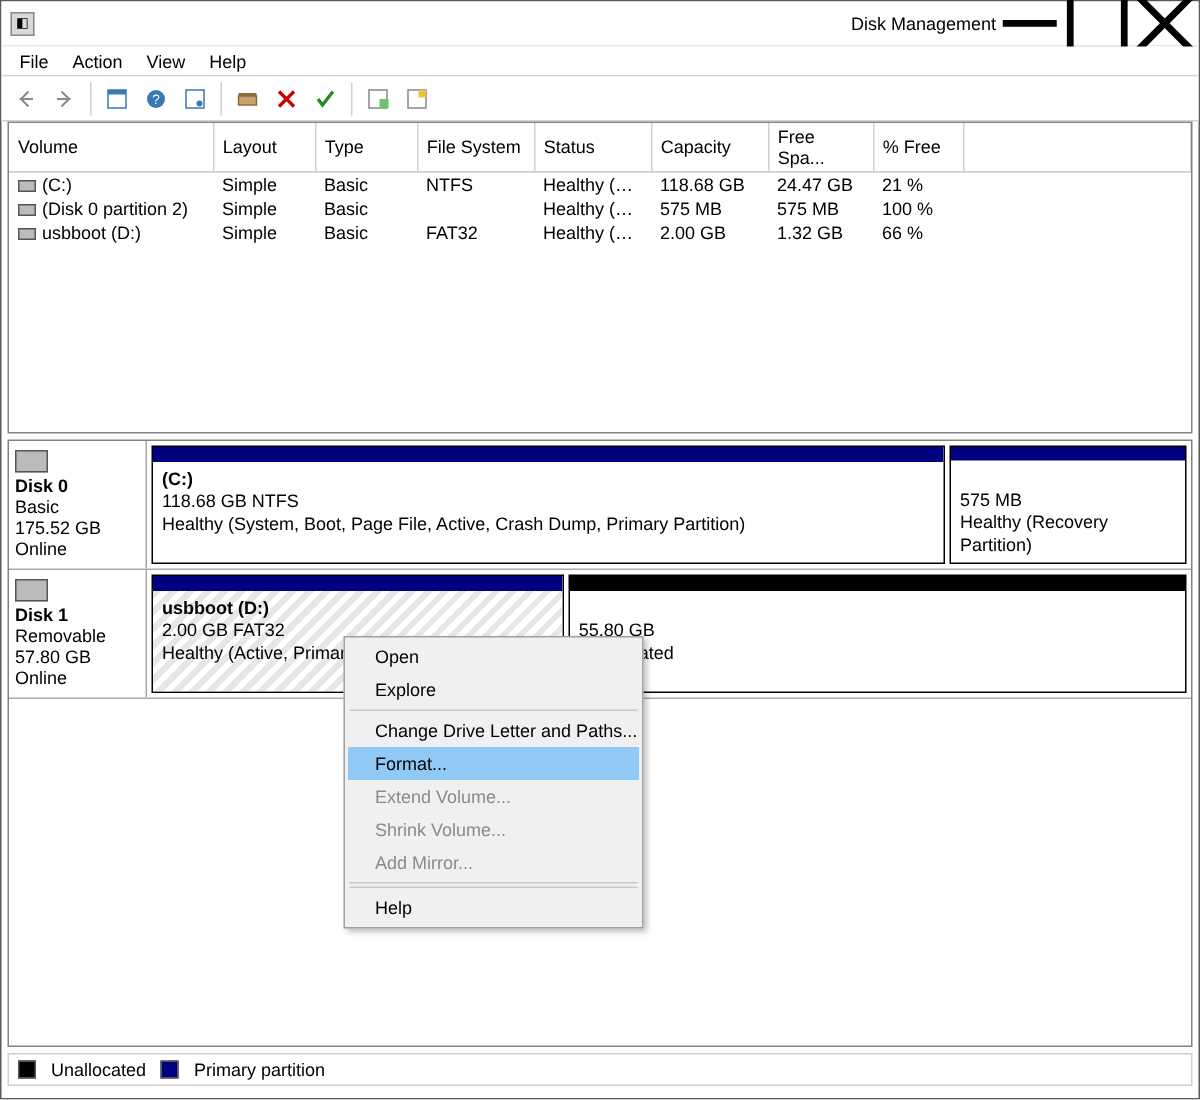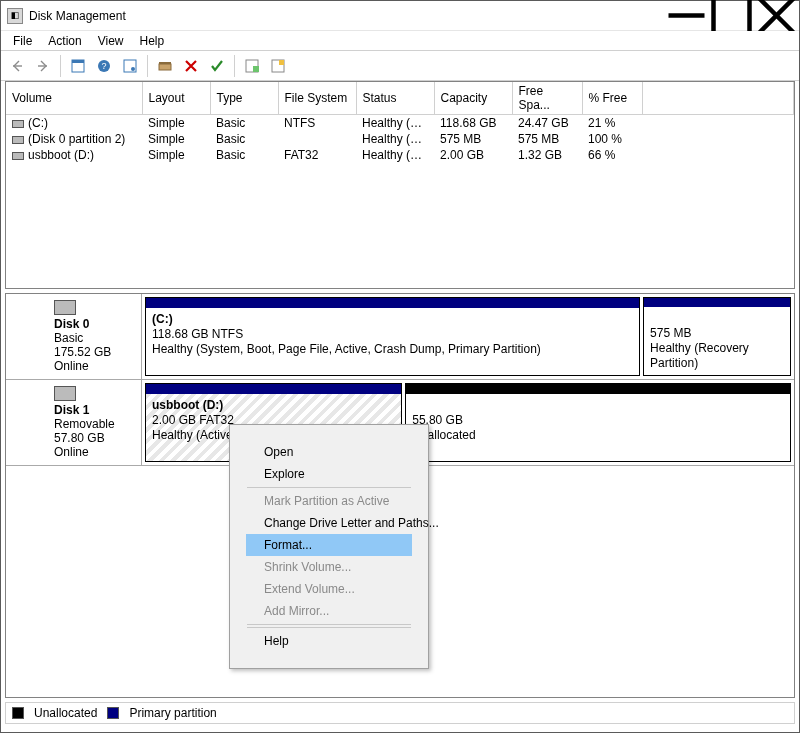--- a/index.html
+++ b/index.html
@@ -29,21 +29,21 @@
     padding-left: 6px;
     background: #fff;
     border-bottom: 1px solid #e6e6e6;
   }
   .titlebar .app-icon {
     width: 16px; height: 16px; margin-right: 6px;
     display:inline-flex; align-items:center; justify-content:center;
     background:#d9d9d9; border:1px solid #888;
     font-size:9px; line-height:1;
   }
-  .titlebar .title { flex:1; }
+  .titlebar .title { flex:1;text-align:right; }
   .win-controls { display:flex; }
   .win-controls .btn {
     width: 45px; height: 29px;
     display:flex; align-items:center; justify-content:center;
     font-size: 12px;
   }
 
   
   .menubar {
     height: 20px;
@@ -129,21 +129,20 @@
     border-bottom:1px solid #aaa;
     height:86px;
   }
   .disk-row .disk-label {
     width:92px;
     padding:6px 4px;
     border-right:1px solid #aaa;
     display:flex;
     flex-direction:column;
     gap:0;
-    margin-left:44px;
   }
   .disk-label .dicon {
     width:22px; height:16px; border:1px solid #555; background:#bbb; margin-bottom:2px;
   }
   .disk-label strong { font-weight:700; }
   .disk-parts {
     flex:1;
     display:flex;
     padding:3px;
     gap:3px;
@@ -170,21 +169,21 @@
 
   
   .context-menu {
     position:absolute;
     left: 223px;
     top: 130px;
     width: 200px;
     background:#f0f0f0;
     border:1px solid #a0a0a0;
     box-shadow: 2px 2px 4px rgba(0,0,0,.25);
-    padding:16px;
+    padding:2px;
     z-index:10;
   }
   .context-menu .mi {
     padding: 4px 18px;
     white-space:nowrap;
   }
   .context-menu .mi.dis { color:#8a8a8a; }
   .context-menu .mi.hover { background:#90c8f6; }
   .context-menu hr {
     border:none; border-top:1px solid #c8c8c8; margin:2px 1px;
@@ -424,25 +423,24 @@
             <span>Unallocated</span>
           </div>
         </div>
       </div>
     </div>
 
     <div class="context-menu">
       <div class="mi">Open</div>
       <div class="mi">Explore</div>
       <hr>
-      <div class="mi dis">Mark Partition as Active</div>
       <div class="mi">Change Drive Letter and Paths...</div>
       <div class="mi hover">Format...</div>
+      <div class="mi dis">Extend Volume...</div>
       <div class="mi dis">Shrink Volume...</div>
-      <div class="mi dis">Extend Volume...</div>
       <div class="mi dis">Add Mirror...</div>
       <hr>
       <hr>
       <div class="mi">Help</div>
     </div>
 
   </div>
 
   <div class="legend">
     <span class="sw unalloc"></span>

